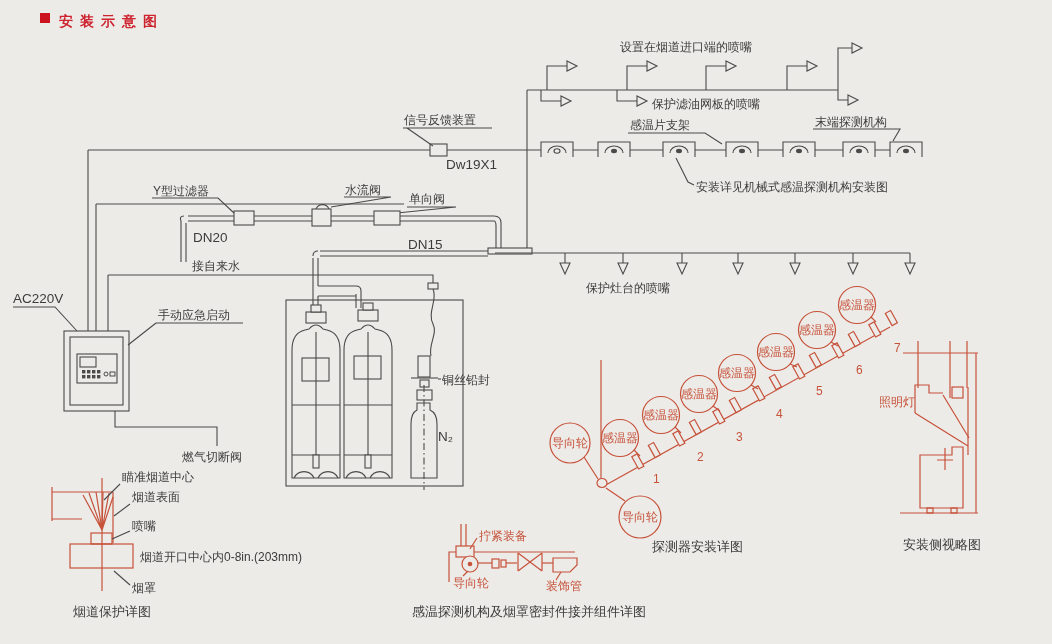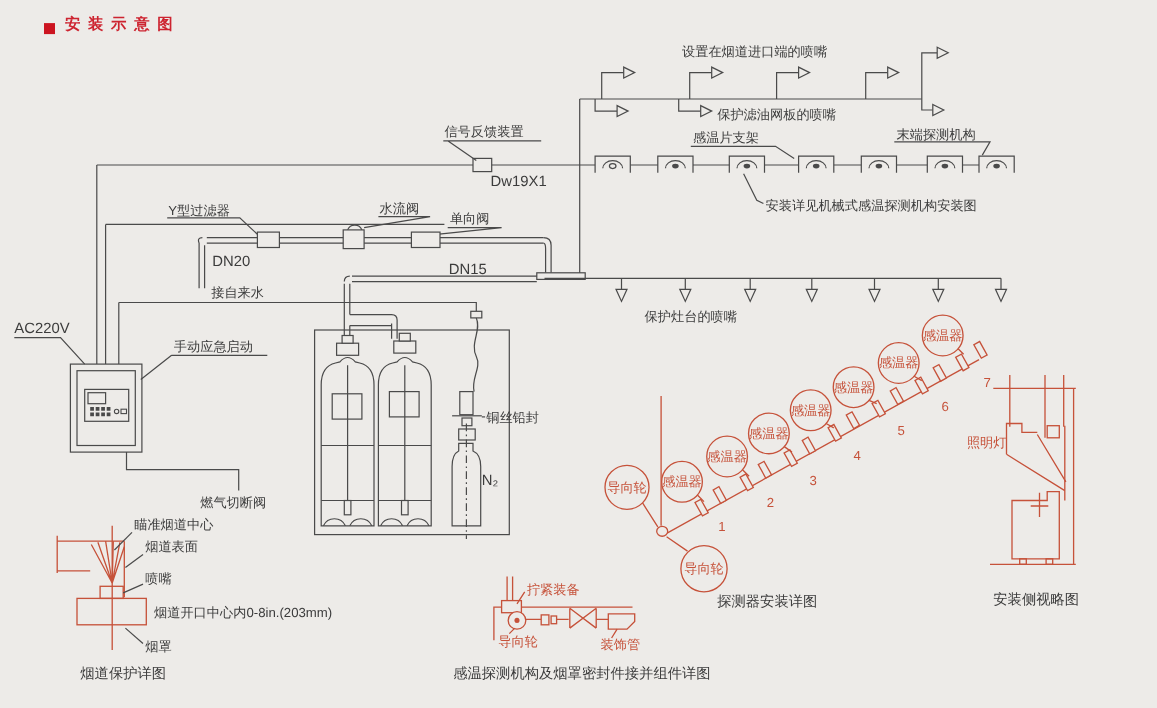--- a/index.html
+++ b/index.html
@@ -2,21 +2,21 @@
 <html><head>
 <meta charset="utf-8">
 <style>
   html,body{margin:0;padding:0;}
   body{
     width:1052px;height:644px;position:relative;overflow:hidden;
     background:#edebe8;
     font-family:"Liberation Sans","DejaVu Sans",sans-serif;
   }
   #stage{position:absolute;left:0;top:0;}
-  .hdr{position:absolute;left:40px;top:13px;display:flex;align-items:flex-end;gap:9px;}
+  .hdr{position:absolute;left:40px;top:13px;display:flex;align-items:flex-start;gap:9px;}
   .hdr .sq{width:10px;height:10px;background:#cc1420;}
   .hdr .t{color:#cd2430;font-size:14px;letter-spacing:7px;font-weight:bold;}
   svg text{fill:#3c3c3c;font-size:12px;font-family:"Liberation Sans","DejaVu Sans",sans-serif;}
   svg .blk{stroke:#4a4a4a;stroke-width:1.1;fill:none;}
   svg .blkf{stroke:#4a4a4a;stroke-width:1.1;fill:#edebe8;}
   svg .org{stroke:#c6523a;stroke-width:1.2;fill:none;}
   svg .orgf{stroke:#c6523a;stroke-width:1.2;fill:#edebe8;}
   svg .otx{fill:#c6523a;}
   svg .code{font-size:13.5px;}
   svg .cap{font-size:13px;}

